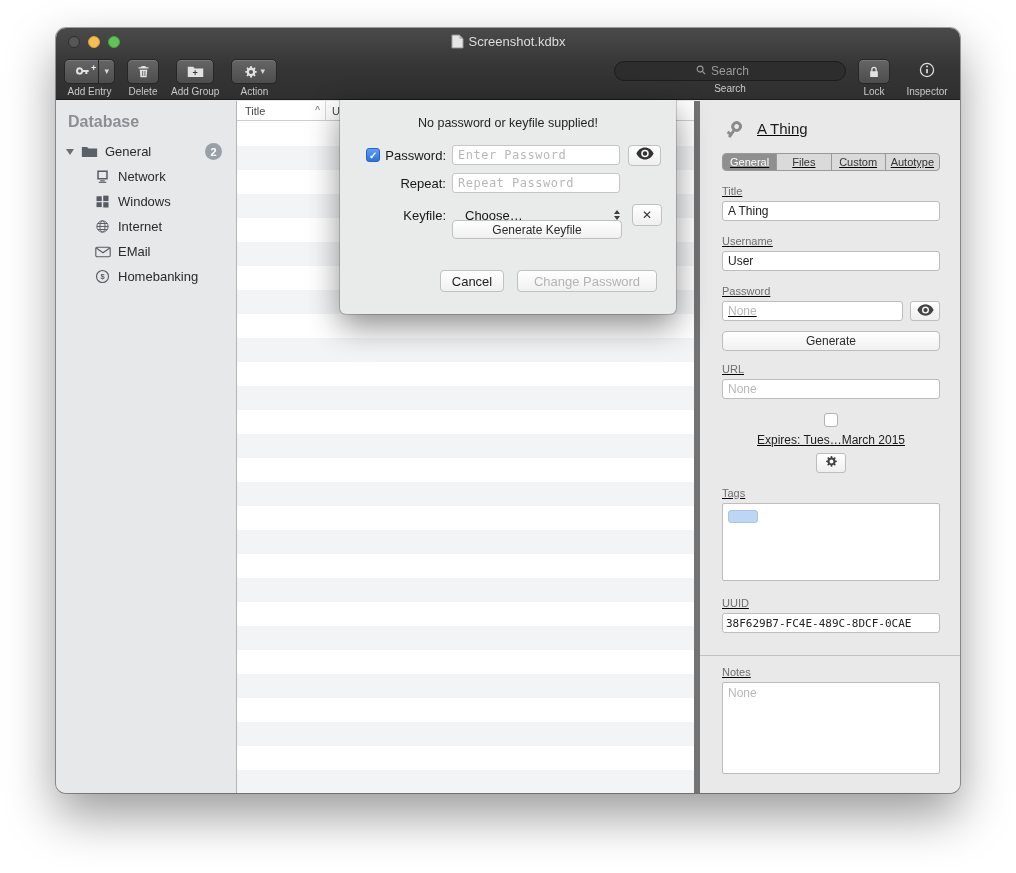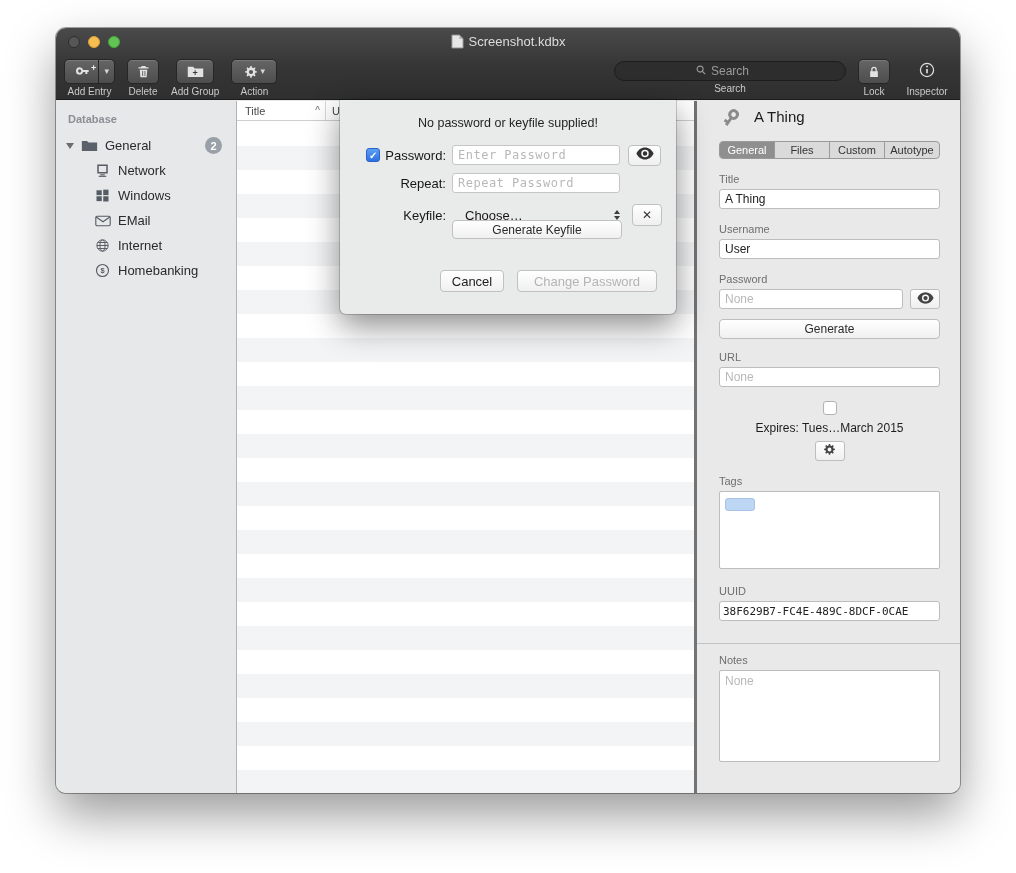--- a/index.html
+++ b/index.html
@@ -34,41 +34,41 @@
   .search-col { margin-left:auto; width:232px; }
   .search-pill { width:232px; height:20px; margin-top:2px; background:#2d2d2d; border:1px solid #1d1d1d; border-radius:10px;
                  display:flex; align-items:center; justify-content:center; gap:4px; color:#9a9a9a; }
   .search-pill input { background:transparent; border:none; outline:none; width:54px; font-size:12px; color:#cfcfcf; font-family:inherit; }
   .search-pill input::placeholder { color:#9a9a9a; }
 
   
   .content { position:absolute; top:73px; left:0; right:0; bottom:0; display:flex; }
 
   .sidebar { width:181px; background:#e7e8e9; border-right:1px solid #b3b3b3; padding-top:12px; }
-  .sb-header { padding-left:12px; font-size:11px; font-weight:700; color:#8b8f94; margin-bottom:8px; }
+  .sb-header { padding-left:12px; font-size:16px; font-weight:700; color:#8b8f94; margin-bottom:8px; }
   .sb-row { height:25px; display:flex; align-items:center; font-size:13px; color:#2a2a2a; }
   .sb-root { padding-left:10px; font-weight:500; }
   .sb-child { padding-left:38px; }
   .disclosure { width:0; height:0; border-left:4px solid transparent; border-right:4px solid transparent;
                 border-top:6px solid #6d6d6d; margin-right:7px; }
   .sb-icon { width:17px; height:17px; display:inline-flex; align-items:center; justify-content:center; margin-right:7px; color:#565c64; }
   .sb-badge { margin-left:auto; margin-right:14px; min-width:17px; height:17px; border-radius:9px; background:#99a0a8;
               color:#fff; font-size:11px; font-weight:700; display:flex; align-items:center; justify-content:center; padding:0 4px; }
 
   .main { flex:1; background:#fff; position:relative; }
   .list-header { height:20px; background:#fff; border-bottom:1px solid #cfcfcf; display:flex; align-items:center; font-size:11px; color:#4a4a4a; }
   .col-title { width:88px; padding:0 5px 0 8px; display:flex; align-items:center; justify-content:space-between; height:100%; }
   .col-sep { width:1px; height:100%; background:#d8d8d8; }
   .col-u { flex:1; padding-left:6px; }
   .sort-glyph { color:#6b6b6b; font-size:10px; }
   .list-body { position:absolute; top:21px; left:0; right:0; bottom:0;
                background:repeating-linear-gradient(to bottom,#ffffff 0 24px,#f3f4f6 24px 48px); }
 
   
-  .inspector { width:266px; background:#e9e9e9; border-left:3px solid #737373; padding:0 20px 0 22px; overflow:hidden; }
+  .inspector { width:266px; background:#e9e9e9; border-left:6px solid #737373; padding:12px 20px 0 22px; overflow:hidden;text-decoration:underline; }
   .entry-header { display:flex; align-items:center; gap:12px; height:30px; }
   .entry-key { color:#8a8a8a; transform:rotate(125deg); display:inline-flex; }
   .entry-title { font-size:15px; color:#1b1b1b; }
   .segmented { margin-top:10px; display:flex; height:18px; border:1px solid #999; border-radius:4px; overflow:hidden; background:#dadada; font-size:11px; }
   .segment { flex:1; display:flex; align-items:center; justify-content:center; color:#333; border-right:1px solid #999; }
   .segment:last-child { border-right:none; }
   .segment.sel { background:#8f8f8f; color:#fff; }
   .insp-label { margin-top:14px; font-size:11px; color:#6f6f6f; }
   .insp-field { margin-top:4px; width:100%; height:20px; border:1px solid #bdbdbd; border-radius:3px; background:#fff;
                 font-size:12px; color:#222; padding:0 5px; font-family:inherit; outline:none; }
@@ -264,37 +264,37 @@
               <rect x="11" y="2.2" width="7" height="7.3"></rect>
               <rect x="2" y="11" width="7" height="6.5"></rect>
               <rect x="11" y="11" width="7" height="7"></rect>
             </svg>
         </span>
         <span>Windows</span>
       </div>
 
       <div class="sb-row sb-child">
         <span class="sb-icon">
-          <svg viewBox="0 0 20 14" width="16" height="12" fill="none" stroke="#565c64" stroke-width="1.4">
-              <rect x="1" y="1" width="18" height="12" rx="1.5"></rect>
-              <path d="M1.5 2l8.5 6 8.5-6"></path>
-            </svg>
-        </span>
-        <span>EMail</span>
-      </div>
-
-      <div class="sb-row sb-child">
-        <span class="sb-icon">
           <svg viewBox="0 0 20 20" width="15" height="15" fill="none" stroke="#565c64" stroke-width="1.3">
               <circle cx="10" cy="10" r="7.5"></circle>
               <ellipse cx="10" cy="10" rx="3.4" ry="7.5"></ellipse>
               <path d="M2.5 10h15M3.6 6h12.8M3.6 14h12.8"></path>
             </svg>
         </span>
         <span>Internet</span>
+      </div>
+
+      <div class="sb-row sb-child">
+        <span class="sb-icon">
+          <svg viewBox="0 0 20 14" width="16" height="12" fill="none" stroke="#565c64" stroke-width="1.4">
+              <rect x="1" y="1" width="18" height="12" rx="1.5"></rect>
+              <path d="M1.5 2l8.5 6 8.5-6"></path>
+            </svg>
+        </span>
+        <span>EMail</span>
       </div>
 
       <div class="sb-row sb-child">
         <span class="sb-icon">
           <svg viewBox="0 0 20 20" width="15" height="15">
               <circle cx="10" cy="10" r="8" fill="none" stroke="#565c64" stroke-width="1.5"></circle>
               <text x="10" y="13.8" text-anchor="middle" font-size="10" font-weight="bold" fill="#565c64">$</text>
             </svg>
         </span>
         <span>Homebanking</span>

